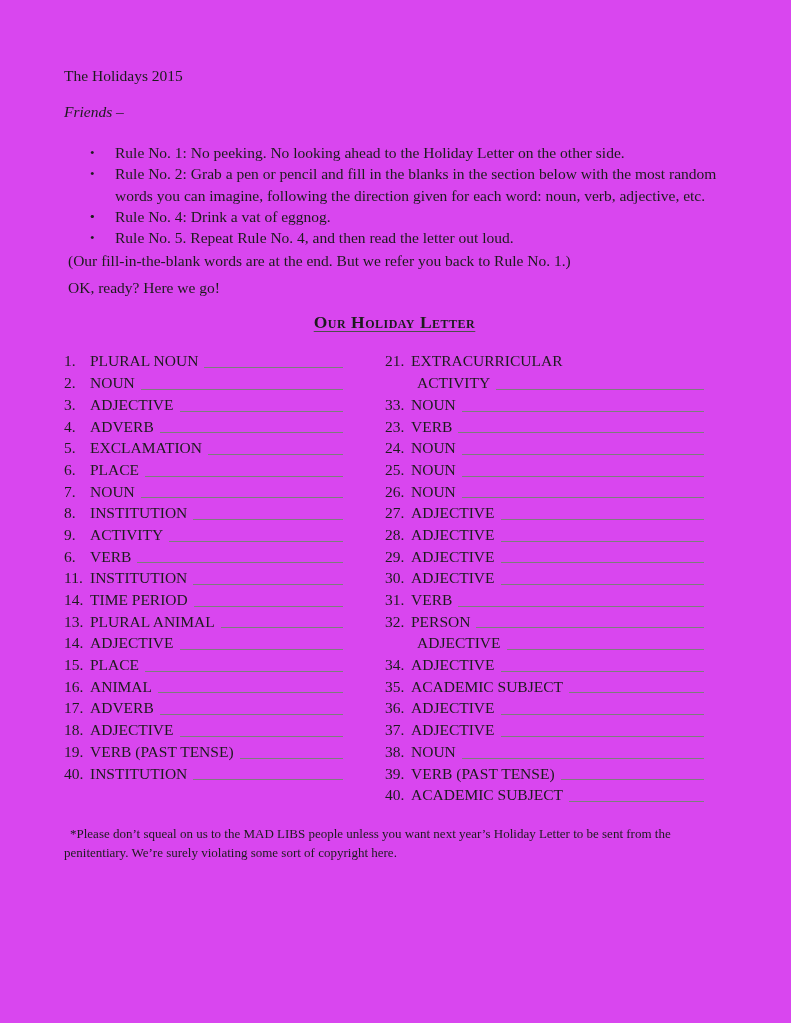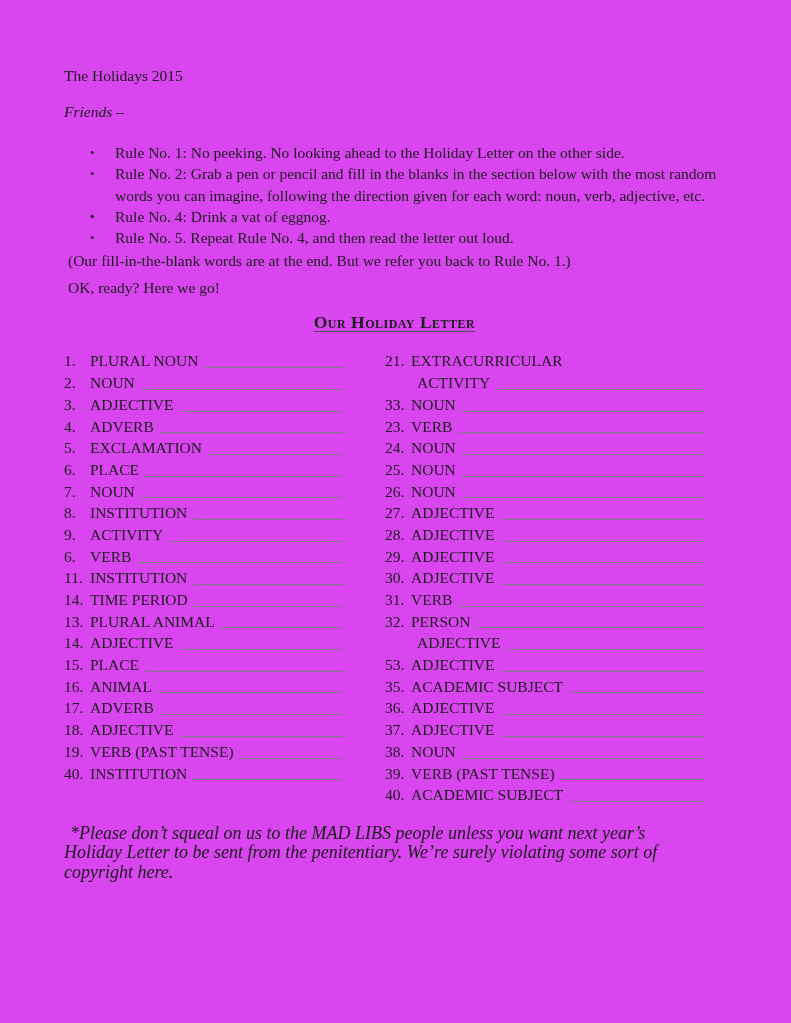--- a/index.html
+++ b/index.html
@@ -63,22 +63,21 @@
   .wl-label { flex:none; }
   .wl-blank {
     flex:1 1 auto;
     border-bottom:1.3px solid #7d7d7d;
     margin:0 1px 4px 6px;
     height:1px;
   }
   .wl-cont { padding-left:32px; }
   .footnote {
     margin-top:18px;
-    font-style:italic;
-    font-size:18px;
+    font-size:13px;
     line-height:19.5px;
     max-width:622px;
     text-indent:6px;
   }
 </style>
 </head>
 <body>
 
 <div class="page">
 
@@ -266,21 +265,21 @@
         <div class="wl-item">
           <span class="wl-num">32.</span>
           <span class="wl-label">PERSON</span>
           <span class="wl-blank"></span>
         </div>
         <div class="wl-cont">
           <span class="wl-label">ADJECTIVE</span>
           <span class="wl-blank"></span>
         </div>
         <div class="wl-item">
-          <span class="wl-num">53.</span>
+          <span class="wl-num">34.</span>
           <span class="wl-label">ADJECTIVE</span>
           <span class="wl-blank"></span>
         </div>
         <div class="wl-item">
           <span class="wl-num">35.</span>
           <span class="wl-label">ACADEMIC SUBJECT</span>
           <span class="wl-blank"></span>
         </div>
         <div class="wl-item">
           <span class="wl-num">36.</span>

